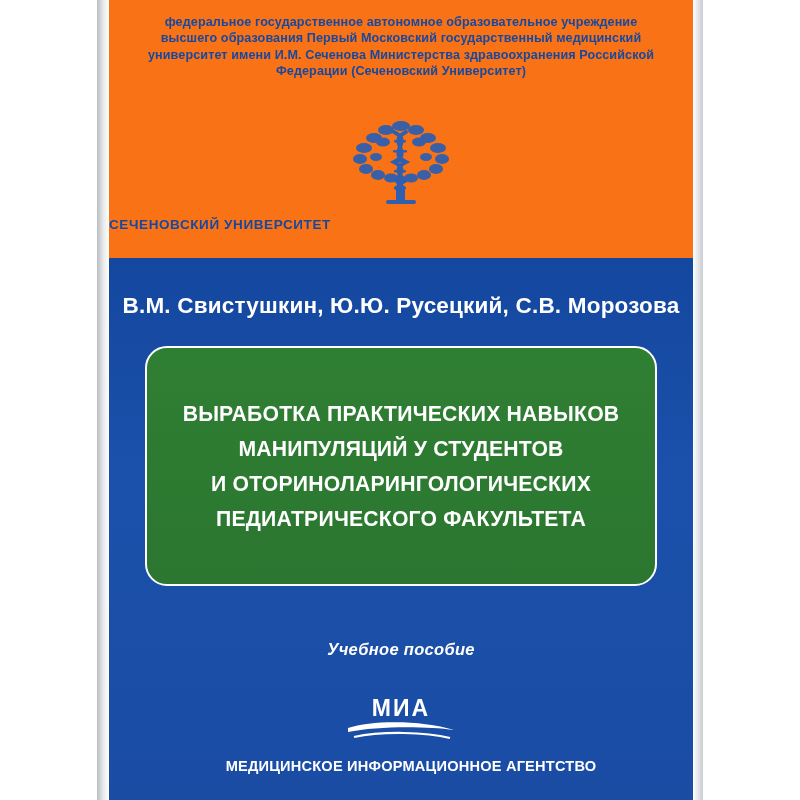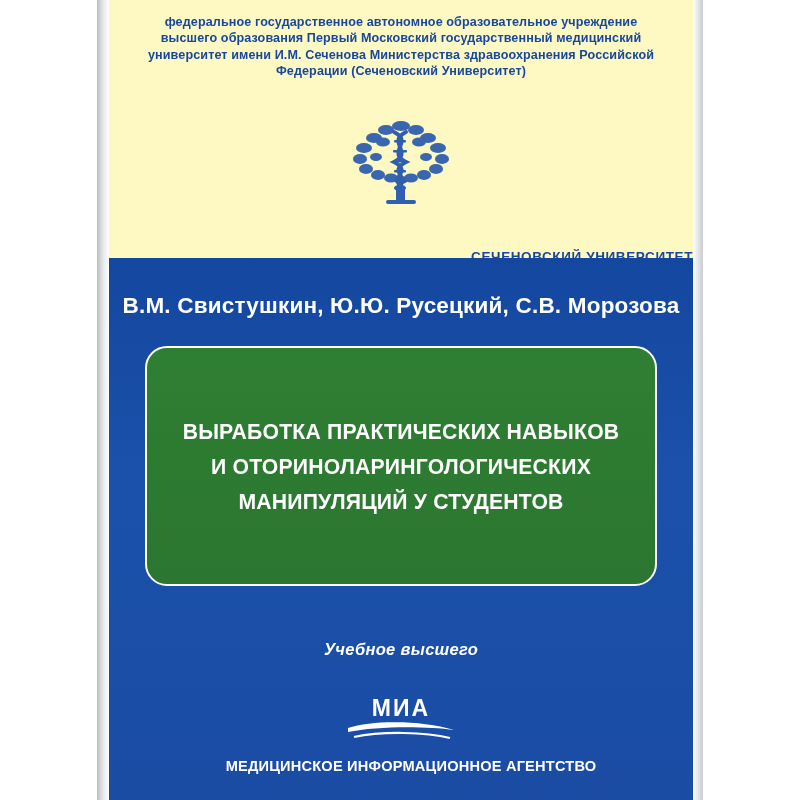--- a/index.html
+++ b/index.html
@@ -50,21 +50,21 @@
     background: linear-gradient(to left, #c8ccd1 0%, #ffffff 100%);
   }
 
   
   .top-white {
     position: absolute;
     left: 12px;
     top: 0;
     width: 584px;
     height: 258px;
-    background: #fef9c3;
+    background: #f97316;
   }
 
   .org-text {
     position: absolute;
     left: 30px;
     top: 14px;
     width: 524px;
     text-align: center;
     color: #17489e;
     font-size: 12.6px;
@@ -82,26 +82,25 @@
     width: 130px;
     height: 96px;
   }
   .emblem svg { display:block; }
 
   .univ-name {
     position: absolute;
     left: 0;
     right: 0;
     top: 217px;
-    text-align: right;
+    text-align: left;
     color: #17489e;
     font-size: 13.5px;
     font-weight: bold;
     letter-spacing: 0.6px;
-    margin-top: 32px;
   }
 
   
   .blue-body {
     position: absolute;
     left: 12px;
     top: 258px;
     width: 584px;
     height: 542px;
     background: #1b4ea8;
@@ -238,25 +237,26 @@
       </div>
 
       <div class="univ-name">СЕЧЕНОВСКИЙ УНИВЕРСИТЕТ</div>
     </div>
 
     <div class="blue-body">
       <div class="authors">В.М. Свистушкин, Ю.Ю. Русецкий, С.В. Морозова</div>
 
       <div class="title-box">
         <div class="title-line">ВЫРАБОТКА ПРАКТИЧЕСКИХ НАВЫКОВ</div>
+        <div class="title-line">МАНИПУЛЯЦИЙ У СТУДЕНТОВ</div>
         <div class="title-line">И ОТОРИНОЛАРИНГОЛОГИЧЕСКИХ</div>
-        <div class="title-line">МАНИПУЛЯЦИЙ У СТУДЕНТОВ</div>
+        <div class="title-line">ПЕДИАТРИЧЕСКОГО ФАКУЛЬТЕТА</div>
       </div>
 
-      <div class="subtitle">Учебное высшего</div>
+      <div class="subtitle">Учебное пособие</div>
 
       <div class="pub-logo">
         <svg width="118" height="56" viewBox="0 0 118 56" xmlns="http://www.w3.org/2000/svg">
           <text x="59" y="26" text-anchor="middle" font-family="Liberation Sans, sans-serif" font-size="23" font-weight="bold" fill="#ffffff" letter-spacing="2">МИА</text>
           <path d="M6 38 C30 30, 80 30, 112 40 C84 36, 34 36, 6 42 Z" fill="#ffffff"></path>
           <path d="M12 47 C40 41, 84 42, 108 48" fill="none" stroke="#ffffff" stroke-width="2.2"></path>
         </svg>
       </div>
 
       <div class="publisher">МЕДИЦИНСКОЕ ИНФОРМАЦИОННОЕ АГЕНТСТВО</div>

